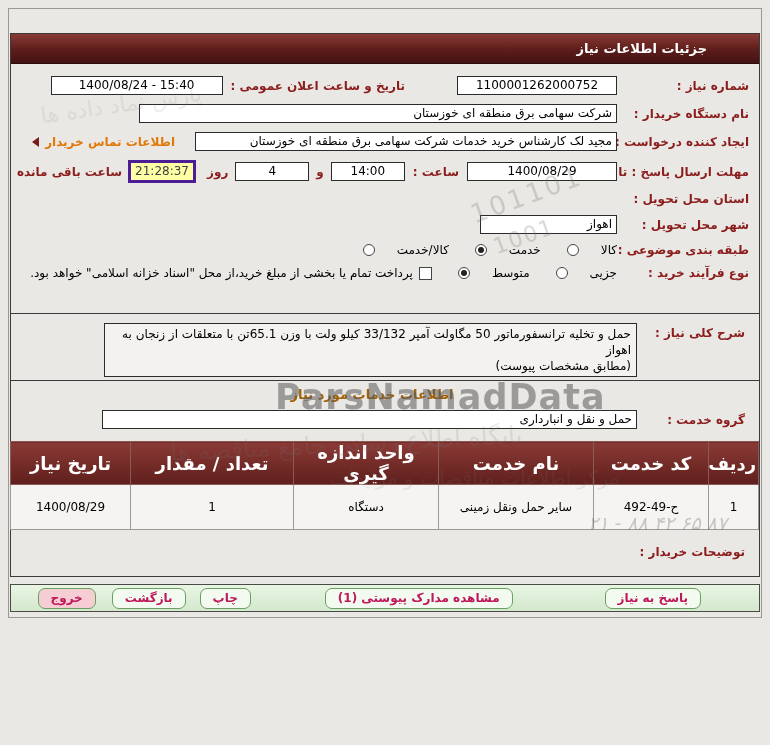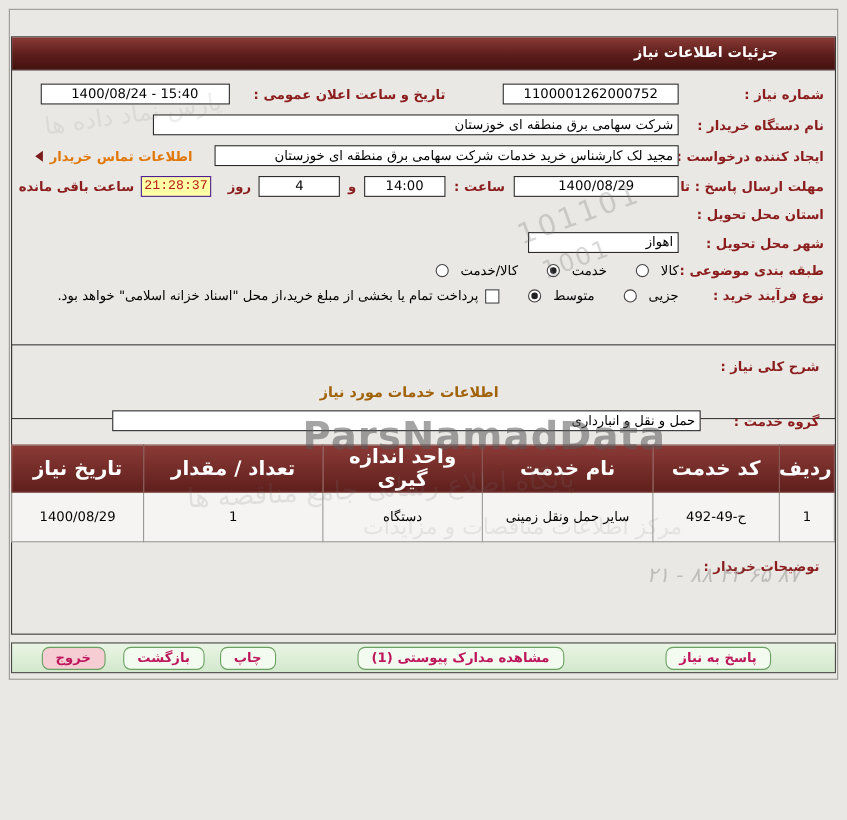--- a/index.html
+++ b/index.html
@@ -24,24 +24,24 @@
   .field{
     background:#fff;border:1px solid #2b2b2b;height:17px;line-height:17px;
     padding:0 4px;font-size:12px;color:#000;overflow:hidden;white-space:nowrap;flex:0 0 auto;
   }
   .ltr{direction:ltr;}
   .center{text-align:center;}
   .right{text-align:right;}
   .contact-link{display:flex;align-items:center;margin-right:20px;color:#e0780a;font-weight:bold;gap:6px;cursor:pointer;}
   .arrow-left{width:0;height:0;border-top:5px solid transparent;border-bottom:5px solid transparent;border-right:7px solid #7a1a1a;}
   .timer{
-    background:#ffffa6;border:1px solid #4c1d95;color:#b91c1c;width:62px;text-align:center;
-    height:17px;line-height:17px;font-size:12px;direction:ltr;margin-right:auto;flex:0 0 auto;font-family:Liberation Mono, monospace;
-  }
-  .opt{display:flex;align-items:center;margin-left:26px;gap:11px;font-size:12px;color:#000;cursor:pointer;}
+    background:#ffffa6;border:3px solid #4c1d95;color:#404040;width:62px;text-align:center;
+    height:17px;line-height:17px;font-size:12px;direction:ltr;margin-right:auto;flex:0 0 auto;
+  }
+  .opt{display:flex;align-items:center;margin-left:26px;gap:22px;font-size:12px;color:#000;cursor:pointer;}
   .radio{width:10px;height:10px;border:1px solid #444;border-radius:50%;background:#fff;flex:0 0 auto;position:relative;}
   .radio.checked::after{content:"";position:absolute;inset:2px;background:#222;border-radius:50%;}
   .chk-group{display:flex;align-items:center;gap:6px;font-size:12px;color:#000;cursor:pointer;}
   .checkbox{width:11px;height:11px;border:1px solid #444;background:#fff;flex:0 0 auto;}
   .inlbl{margin:0 8px;}
   .sec-row{display:flex;align-items:flex-start;font-size:12px;padding:0 14px 0 0;margin-bottom:8px;}
   .sec-lbl{width:108px;padding-top:3px;flex:0 0 auto;text-align:right;}
   .bigbox{
     width:533px;border:1px solid #2b2b2b;background:rgba(255,255,255,0.45);
     padding:2px 5px;font-size:12px;color:#000;line-height:16px;box-sizing:border-box;text-align:right;
@@ -83,21 +83,21 @@
 <div class="frame"></div>
 
 <div class="box" id="box1">
   <div class="titlebar">جزئیات اطلاعات نیاز</div>
   <div class="rows">
 
     <div class="row">
       <span class="lbl lbl-c1">شماره نیاز :</span>
       <span class="field ltr center" style="width:150px">1100001262000752</span>
       <span style="width:52px"></span>
-      <span class="lbl" style="margin-left:22px">تاریخ و ساعت اعلان عمومی :</span>
+      <span class="lbl" style="margin-left:8px">تاریخ و ساعت اعلان عمومی :</span>
       <span class="field ltr center" style="width:162px">1400/08/24 - 15:40</span>
     </div>
 
     <div class="row">
       <span class="lbl lbl-c1">نام دستگاه خریدار :</span>
       <span class="field right" style="width:468px">شرکت سهامی برق منطقه ای خوزستان</span>
     </div>
 
     <div class="row">
       <span class="lbl lbl-c1">ایجاد کننده درخواست :</span>
@@ -161,20 +161,24 @@
       </span>
     </div>
 
   </div>
 </div>
 
 <div class="box" id="box2">
 
   <div class="sec-row" style="margin-top:9px">
     <span class="lbl sec-lbl">شرح کلی نیاز :</span>
+    <div class="bigbox" style="min-height:40px">
+      <div>حمل و تخلیه ترانسفورماتور 50 مگاولت آمپر 33/132 کیلو ولت با وزن 65.1تن با متعلقات از زنجان به اهواز</div>
+      <div>(مطابق مشخصات پیوست)</div>
+    </div>
   </div>
 
   <div class="svc-header">اطلاعات خدمات مورد نیاز</div>
 
   <div class="sec-row">
     <span class="lbl sec-lbl">گروه خدمت :</span>
     <span class="field right" style="width:525px">حمل و نقل و انبارداری</span>
   </div>
 
   <table class="svc-table">

